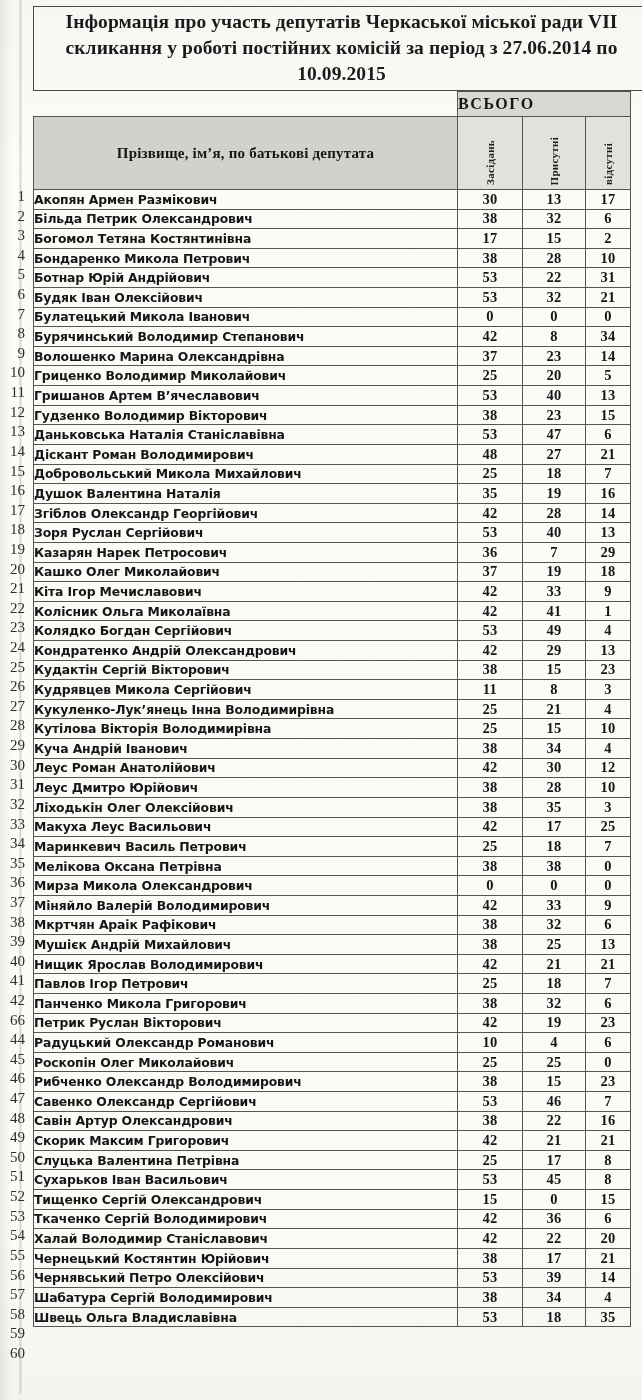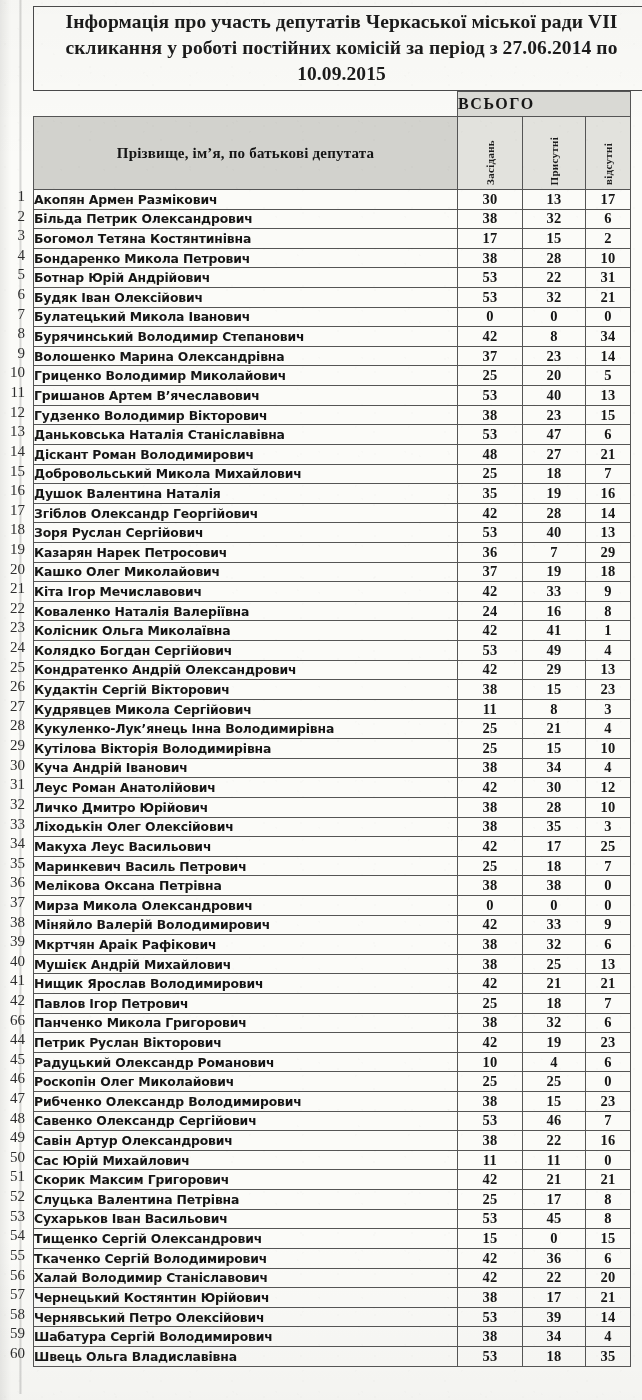--- a/index.html
+++ b/index.html
@@ -316,26 +316,20 @@
           <td class="r-num">19</td>
           <td class="r-num">18</td>
         </tr>
         <tr>
           <td class="r-name">Кіта Ігор Мечиславович</td>
           <td class="r-num">42</td>
           <td class="r-num">33</td>
           <td class="r-num">9</td>
         </tr>
         <tr>
-          <td class="r-name">Коваленко Наталія Валеріївна</td>
-          <td class="r-num">24</td>
-          <td class="r-num">16</td>
-          <td class="r-num">8</td>
-        </tr>
-        <tr>
           <td class="r-name">Колісник Ольга Миколаївна</td>
           <td class="r-num">42</td>
           <td class="r-num">41</td>
           <td class="r-num">1</td>
         </tr>
         <tr>
           <td class="r-name">Колядко Богдан Сергійович</td>
           <td class="r-num">53</td>
           <td class="r-num">49</td>
           <td class="r-num">4</td>
@@ -376,21 +370,21 @@
           <td class="r-num">34</td>
           <td class="r-num">4</td>
         </tr>
         <tr>
           <td class="r-name">Леус Роман Анатолійович</td>
           <td class="r-num">42</td>
           <td class="r-num">30</td>
           <td class="r-num">12</td>
         </tr>
         <tr>
-          <td class="r-name">Личко Дмитро Юрійович</td>
+          <td class="r-name">Леус Дмитро Юрійович</td>
           <td class="r-num">38</td>
           <td class="r-num">28</td>
           <td class="r-num">10</td>
         </tr>
         <tr>
           <td class="r-name">Ліходькін Олег Олексійович</td>
           <td class="r-num">38</td>
           <td class="r-num">35</td>
           <td class="r-num">3</td>
         </tr>
@@ -482,26 +476,20 @@
           <td class="r-name">Савенко Олександр Сергійович</td>
           <td class="r-num">53</td>
           <td class="r-num">46</td>
           <td class="r-num">7</td>
         </tr>
         <tr>
           <td class="r-name">Савін Артур Олександрович</td>
           <td class="r-num">38</td>
           <td class="r-num">22</td>
           <td class="r-num">16</td>
-        </tr>
-        <tr>
-          <td class="r-name">Сас Юрій Михайлович</td>
-          <td class="r-num">11</td>
-          <td class="r-num">11</td>
-          <td class="r-num">0</td>
         </tr>
         <tr>
           <td class="r-name">Скорик Максим Григорович</td>
           <td class="r-num">42</td>
           <td class="r-num">21</td>
           <td class="r-num">21</td>
         </tr>
         <tr>
           <td class="r-name">Слуцька Валентина Петрівна</td>
           <td class="r-num">25</td>

